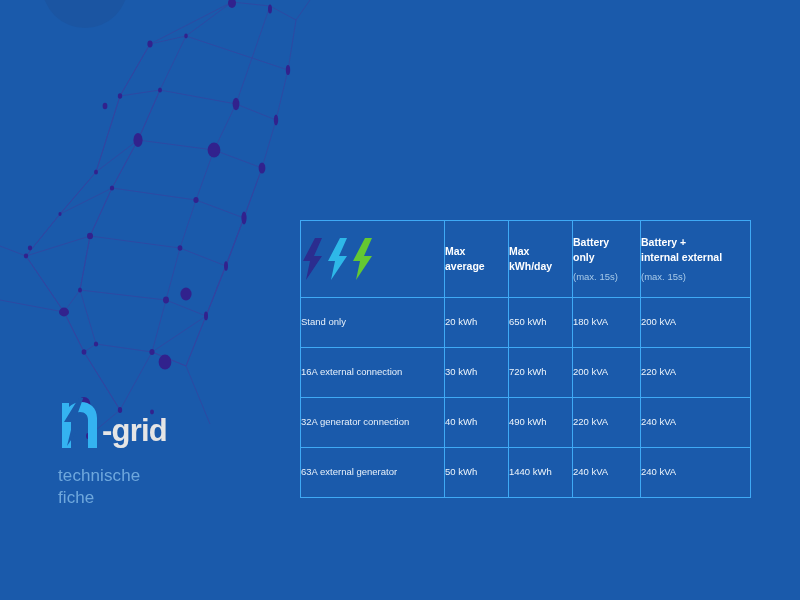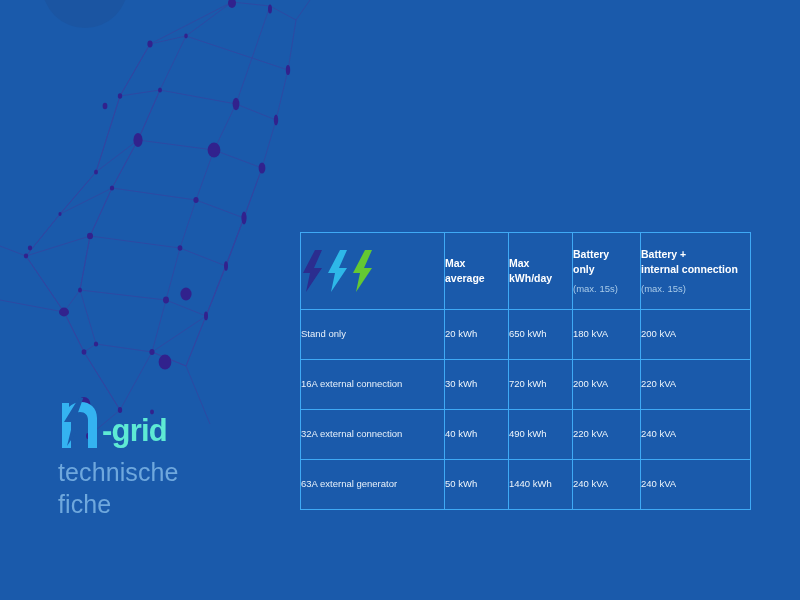--- a/index.html
+++ b/index.html
@@ -56,43 +56,43 @@
     height: 50px;
   }
   #logo-mark {
     display: block;
     width: 46px;
     height: 50px;
   }
   #logo-wordmark {
     font-size: 31px;
     font-weight: bold;
-    color: #5eead4;
+    color: #e5e5e5;
     letter-spacing: -0.8px;
     line-height: 1;
     margin-left: -2px;
     margin-bottom: 2px;
   }
   #tagline {
-    margin-top: 8px;
-    font-size: 25px;
+    margin-top: 17px;
+    font-size: 17px;
     line-height: 1.29;
     color: #6fa8dd;
     font-weight: normal;
     letter-spacing: 0.1px;
   }
   .tagline-line {
     display: block;
   }
 
   
   #spec-table {
     position: absolute;
     left: 300px;
-    top: 232px;
+    top: 220px;
     width: 450px;
     border-collapse: collapse;
     table-layout: fixed;
   }
   #spec-table td,
   #spec-table th {
     border: 1px solid #3fa9f5;
     padding: 0;
     vertical-align: middle;
     text-align: left;
@@ -258,42 +258,42 @@
           <span class="head-title">Max</span>
           <span class="head-title">kWh/day</span>
         </th>
         <th class="head-cell">
           <span class="head-title">Battery</span>
           <span class="head-title">only</span>
           <span class="head-sub">(max. 15s)</span>
         </th>
         <th class="head-cell">
           <span class="head-title">Battery +</span>
-          <span class="head-title">internal connection</span>
+          <span class="head-title">internal external</span>
           <span class="head-sub">(max. 15s)</span>
         </th>
       </tr>
     </thead>
     <tbody>
       <tr>
         <td class="body-cell label-cell">Stand only</td>
         <td class="body-cell">20 kWh</td>
         <td class="body-cell">650 kWh</td>
         <td class="body-cell">180 kVA</td>
         <td class="body-cell">200 kVA</td>
       </tr>
       <tr>
         <td class="body-cell label-cell">16A external connection</td>
         <td class="body-cell">30 kWh</td>
         <td class="body-cell">720 kWh</td>
         <td class="body-cell">200 kVA</td>
         <td class="body-cell">220 kVA</td>
       </tr>
       <tr>
-        <td class="body-cell label-cell">32A external connection</td>
+        <td class="body-cell label-cell">32A generator connection</td>
         <td class="body-cell">40 kWh</td>
         <td class="body-cell">490 kWh</td>
         <td class="body-cell">220 kVA</td>
         <td class="body-cell">240 kVA</td>
       </tr>
       <tr>
         <td class="body-cell label-cell">63A external generator</td>
         <td class="body-cell">50 kWh</td>
         <td class="body-cell">1440 kWh</td>
         <td class="body-cell">240 kVA</td>

